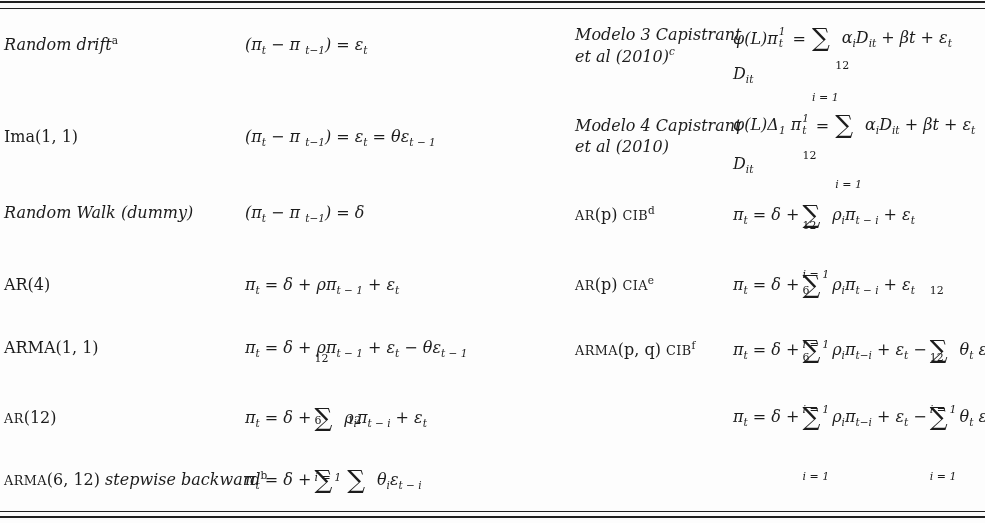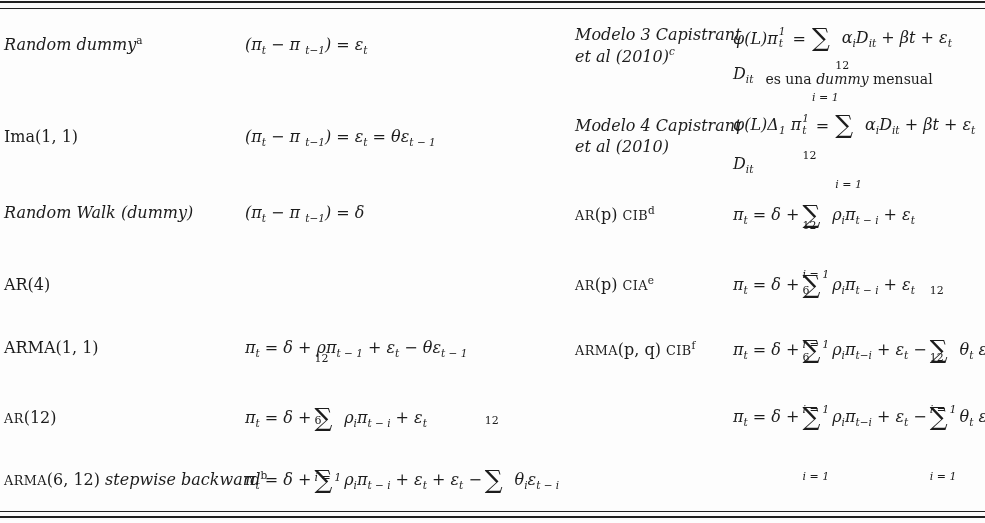--- a/index.html
+++ b/index.html
@@ -26,36 +26,39 @@
   .note{font-style:normal;font-size:14px;margin-left:12px;position:relative;top:5px;}
 </style>
 </head>
 <body>
 
 <div class="sheet">
 
   <div class="rule" style="top:1px;height:2px"></div>
   <div class="rule" style="top:8px;height:1px"></div>
 
-  <div class="cell label" style="left:4px;top:45px"><i>Random dummy</i><sup>a</sup></div>
+  <div class="cell label" style="left:4px;top:45px"><i>Random drift</i><sup>a</sup></div>
   <div class="cell frm" style="left:245px;top:45px">
       <span class="run">(π<sub>t</sub> − π <sub>t−1</sub>) = ε<sub>t</sub></span>
     </div>
 
   <div class="cell label" style="left:4px;top:137px">Ima(1, 1)</div>
   <div class="cell frm" style="left:245px;top:137px">
       <span class="run">(π<sub>t</sub> − π <sub>t−1</sub>) = ε<sub>t</sub> = θε<sub>t − 1</sub></span>
     </div>
 
   <div class="cell label" style="left:4px;top:213px"><i>Random Walk (dummy)</i></div>
   <div class="cell frm" style="left:245px;top:213px">
       <span class="run">(π<sub>t</sub> − π <sub>t−1</sub>) = δ</span>
     </div>
 
   <div class="cell label" style="left:4px;top:285px">AR(4)</div>
+  <div class="cell frm" style="left:245px;top:285px">
+      <span class="run">π<sub>t</sub> = δ + ρπ<sub>t − 1</sub> + ε<sub>t</sub></span>
+    </div>
 
   <div class="cell label" style="left:4px;top:348px">ARMA(1, 1)</div>
   <div class="cell frm" style="left:245px;top:348px">
       <span class="run">π<sub>t</sub> = δ + ρπ<sub>t − 1</sub> + ε<sub>t</sub> − θε<sub>t − 1</sub></span>
     </div>
 
   <div class="cell label" style="left:4px;top:418px"><span class="sc">AR</span>(12)</div>
   <div class="cell frm" style="left:245px;top:418px">
       <span class="run">π<sub>t</sub> = δ +</span>
       <span class="sum">
@@ -67,21 +70,20 @@
     </div>
 
   <div class="cell label" style="left:4px;top:480px"><span class="sc">ARMA</span>(6, 12) <i>stepwise backward</i><sup>b</sup></div>
   <div class="cell frm" style="left:245px;top:480px">
       <span class="run">π<sub>t</sub> = δ +</span>
       <span class="sum">
         <span class="t">6</span>
         <span class="s">∑</span>
         <span class="b">i = 1</span>
       </span>
-      <span class="run">ρ<sub>i</sub>π<sub>t − i</sub> + ε<sub>t</sub> + ε<sub>t</sub> −</span>
       <span class="sum">
         <span class="t">12</span>
         <span class="s">∑</span>
         <span class="b">i = 1</span>
       </span>
       <span class="run">θ<sub>i</sub>ε<sub>t − i</sub></span>
     </div>
 
   <div class="cell label" style="left:575px;top:46px"><i>Modelo 3 Capistrant<br>et al (2010)<sup class="it">c</sup></i></div>
   <div class="cell frm" style="left:733px;top:38px">
@@ -93,21 +95,20 @@
       <span class="run eq">=</span>
       <span class="sum">
         <span class="t">12</span>
         <span class="s">∑</span>
         <span class="b">i = 1</span>
       </span>
       <span class="run">α<sub>i</sub>D<sub>it</sub> + βt + ε<sub>t</sub></span>
     </div>
   <div class="cell frm" style="left:733px;top:74px">
       <span class="run">D<sub>it</sub></span>
-      <span class="note">es una <i>dummy</i> mensual</span>
     </div>
 
   <div class="cell label" style="left:575px;top:137px"><i>Modelo 4 Capistrant<br>et al (2010)</i></div>
   <div class="cell frm" style="left:733px;top:125px">
       <span class="run">φ(L)Δ<sub>1</sub> π</span>
       <span class="ss">
         <span>1</span>
         <span>t</span>
       </span>
       <span class="run eq">=</span>

